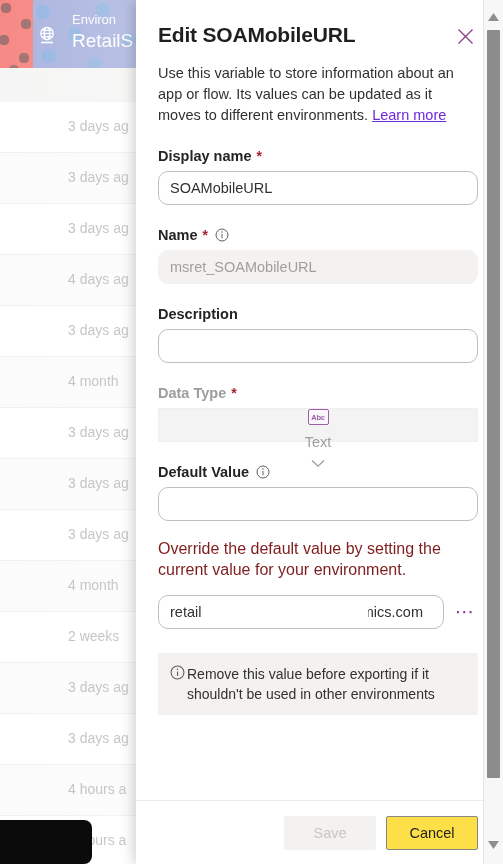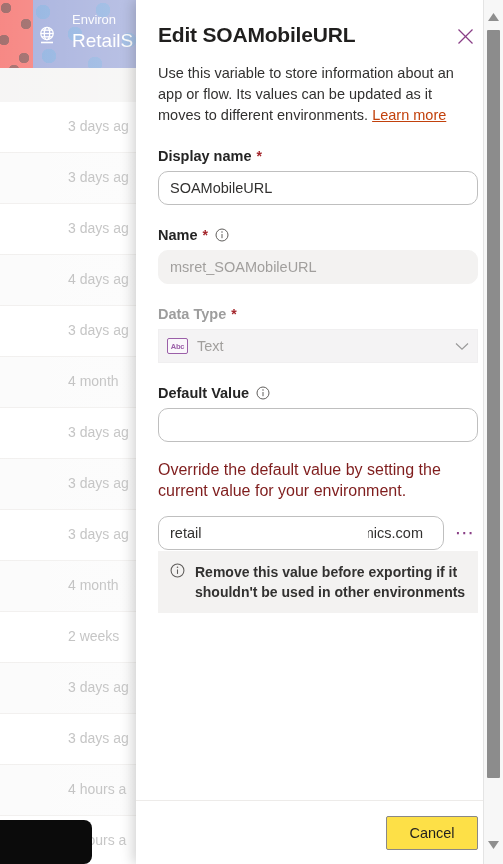--- a/index.html
+++ b/index.html
@@ -178,21 +178,21 @@
   }
   .close-btn svg { display: block; }
 
   .panel-desc {
     font-size: 14.5px;
     line-height: 21px;
     color: #323130;
     margin-bottom: 20px;
   }
   .panel-desc a {
-    color: #c2410c;
+    color: #6d28d9;
     text-decoration: underline;
   }
 
   .field { margin-bottom: 17px; margin-top: 21px; }
 
   .field-label {
     font-size: 14.5px;
     font-weight: bold;
     color: #242424;
     margin-bottom: 6px;
@@ -231,23 +231,24 @@
   }
 
   .select-box {
     width: 100%;
     height: 34px;
     box-sizing: border-box;
     border: 1px solid #f0eff0;
     background: #f4f3f4;
     display: flex;
     align-items: center;
-    padding: 0 8px;
+    padding: 0 23px;
     gap: 9px;
     border-radius: 0;
+    flex-direction: column;
   }
   .abc-icon {
     width: 19px; height: 14px;
     border: 1.4px solid #9b5fa8;
     border-radius: 2px;
     color: #9b5fa8;
     font-size: 7.5px;
     font-weight: bold;
     display: flex;
     align-items: center;
@@ -296,27 +297,26 @@
     left: 90px;
     top: 9px;
     width: 120px;
     height: 17px;
     background: #ffffff;
     pointer-events: none;
   }
   .current-input-wrap { position: relative; flex: 1 1 auto; }
 
   .msgbar {
-    margin-top: 1px;
+    margin-top: 24px;
     background: #f3f2f1;
     display: flex;
-    gap: 10px;
+    gap: 2px;
     padding: 11px 12px 11px 12px;
     box-sizing: border-box;
-    font-weight: bold;
   }
   .msgbar-icon { flex: 0 0 auto; margin-top: 1px; color: #605e5c; }
   .msgbar-text {
     font-size: 14px;
     line-height: 20px;
     color: #323130;
   }
 
   .panel-footer {
     position: absolute;
@@ -504,20 +504,26 @@
             <svg width="14" height="14" viewBox="0 0 14 14" fill="none" stroke="#605e5c" stroke-width="1">
               <circle cx="7" cy="7" r="6"></circle>
               <line x1="7" y1="6" x2="7" y2="10.2"></line>
               <circle cx="7" cy="3.9" r=".75" fill="#605e5c" stroke="none"></circle>
             </svg>
           </span>
         </div>
         <input class="text-input disabled" type="text" disabled="" value="msret_SOAMobileURL" style="">
       </div>
 
+      <div class="field">
+        <div class="field-label">
+          <span>Description</span>
+        </div>
+        <input class="text-input" type="text" value="" style="">
+      </div>
 
       <div class="field">
         <div class="field-label dim">
           <span>Data Type</span>
           <span class="req">*</span>
         </div>
         <div class="select-box">
           <span class="abc-icon">Abc</span>
           <span class="select-value">Text</span>
           <span class="chev">
@@ -561,20 +567,21 @@
               <circle cx="7" cy="3.9" r=".75" fill="#605e5c" stroke="none"></circle>
             </svg>
           </span>
           <span class="msgbar-text">Remove this value before exporting if it shouldn't be used in other environments</span>
         </div>
       </div>
 
     </div>
 
     <div class="panel-footer">
+      <button class="btn btn-primary-disabled">Save</button>
       <button class="btn btn-secondary">Cancel</button>
     </div>
 
   </div>
 
   <div class="scrollbar">
     <div class="sb-arrow up">
       <svg width="11" height="8" viewBox="0 0 11 8">
           <polygon points="5.5,0 11,8 0,8" fill="#8f8f8f"></polygon>
         </svg>

